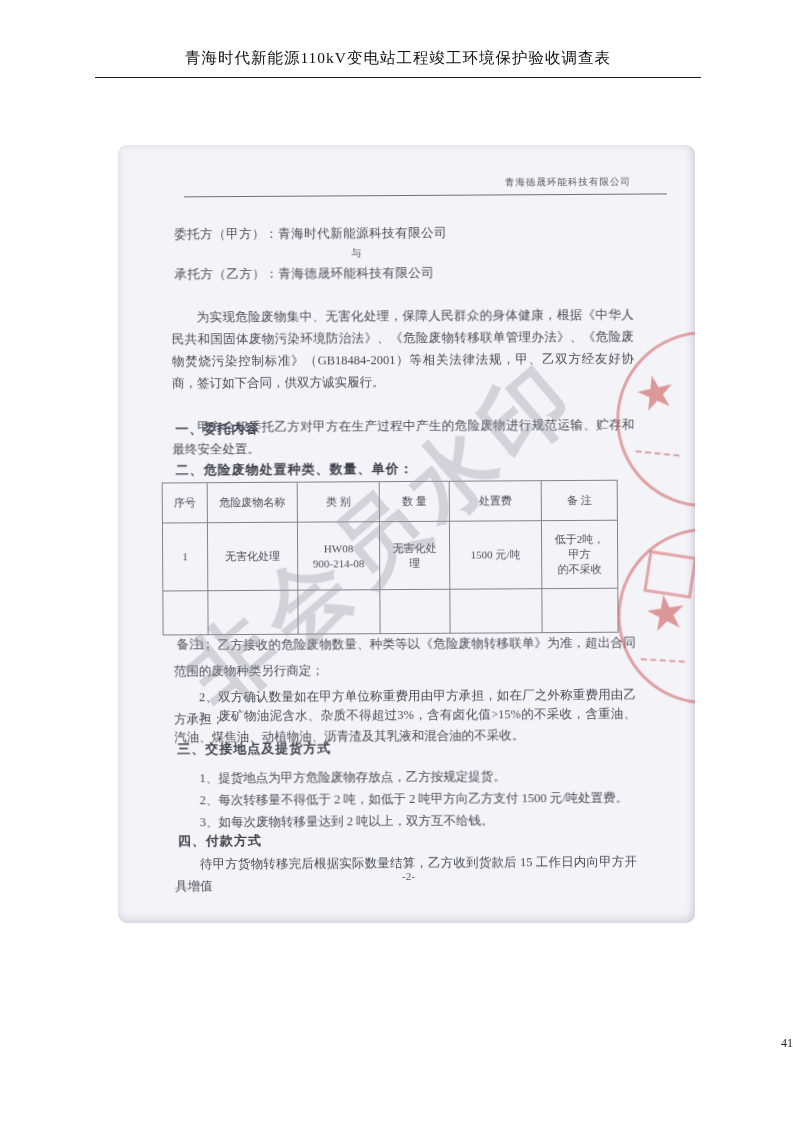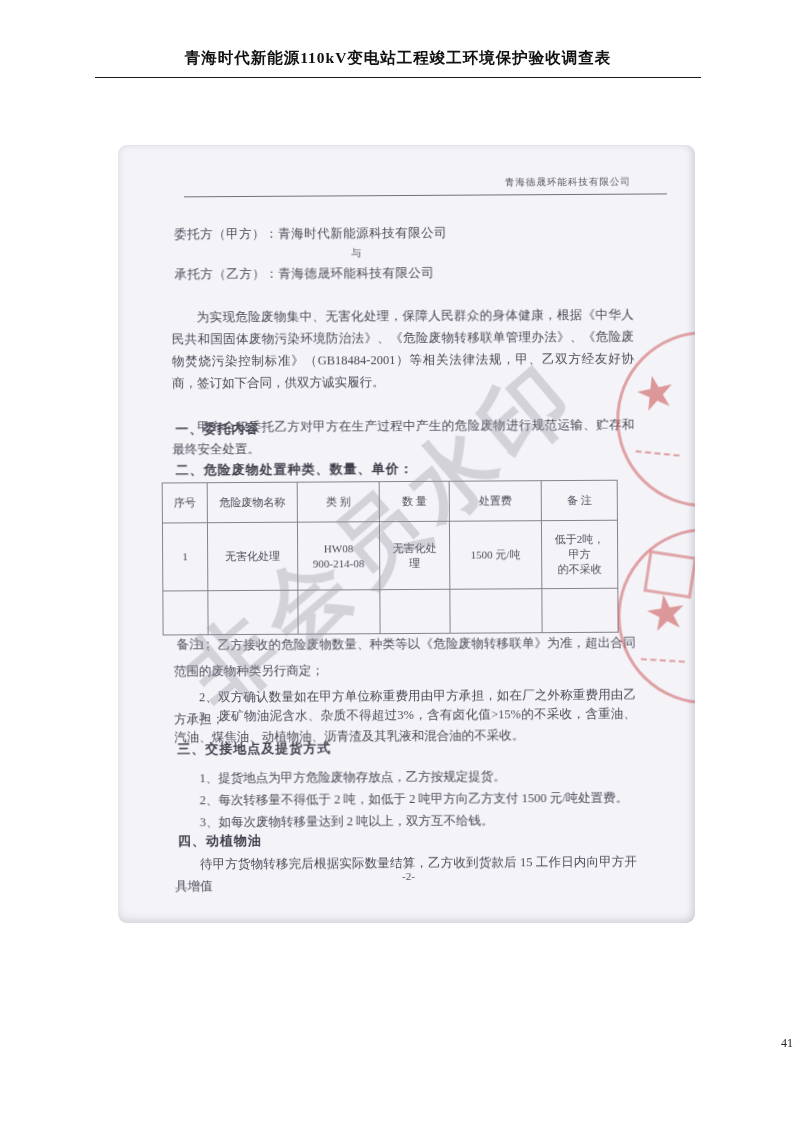--- a/index.html
+++ b/index.html
@@ -11,21 +11,21 @@
     overflow:hidden;
   }
   
   .doc-header{
     position:absolute;left:95px;top:48px;width:606px;
     text-align:center;
     border-bottom:1.5px solid #1a1a1a;
     padding-bottom:8px;
   }
   .doc-title{
-    font-size:15.5px;font-weight:bold;color:#111;
+    font-size:15.5px;font-weight:normal;color:#111;
     letter-spacing:1px;white-space:nowrap;
   }
   
   .doc-footer{
     position:absolute;left:0;top:1036px;width:793px;
     text-align:right;font-size:12px;color:#222;
   }
   
   .scan{
     position:absolute;left:118px;top:145px;width:577px;height:778px;
@@ -197,21 +197,21 @@
     <div class="notes-label">备注：</div>
     <div class="para note1">1、乙方接收的危险废物数量、种类等以《危险废物转移联单》为准，超出合同范围的废物种类另行商定；</div>
     <div class="para note2">2、双方确认数量如在甲方单位称重费用由甲方承担，如在厂之外称重费用由乙方承担；</div>
     <div class="para note3">3、废矿物油泥含水、杂质不得超过3%，含有卤化值&gt;15%的不采收，含重油、汽油、煤焦油、动植物油、沥青渣及其乳液和混合油的不采收。</div>
 
     <div class="sec-head s3-head">三、交接地点及提货方式</div>
     <div class="para s3-i1">1、提货地点为甲方危险废物存放点，乙方按规定提货。</div>
     <div class="para s3-i2">2、每次转移量不得低于 2 吨，如低于 2 吨甲方向乙方支付 1500 元/吨处置费。</div>
     <div class="para s3-i3">3、如每次废物转移量达到 2 吨以上，双方互不给钱。</div>
 
-    <div class="sec-head s4-head">四、动植物油</div>
+    <div class="sec-head s4-head">四、付款方式</div>
     <div class="para s4-body">待甲方货物转移完后根据实际数量结算，乙方收到货款后 15 工作日内向甲方开具增值</div>
 
     <div class="scan-pageno">-2-</div>
 
     <div class="watermark">非会员水印</div>
 
     <div class="seal seal-upper">
       <span class="star">★</span>
       <div class="dashes"></div>
     </div>

